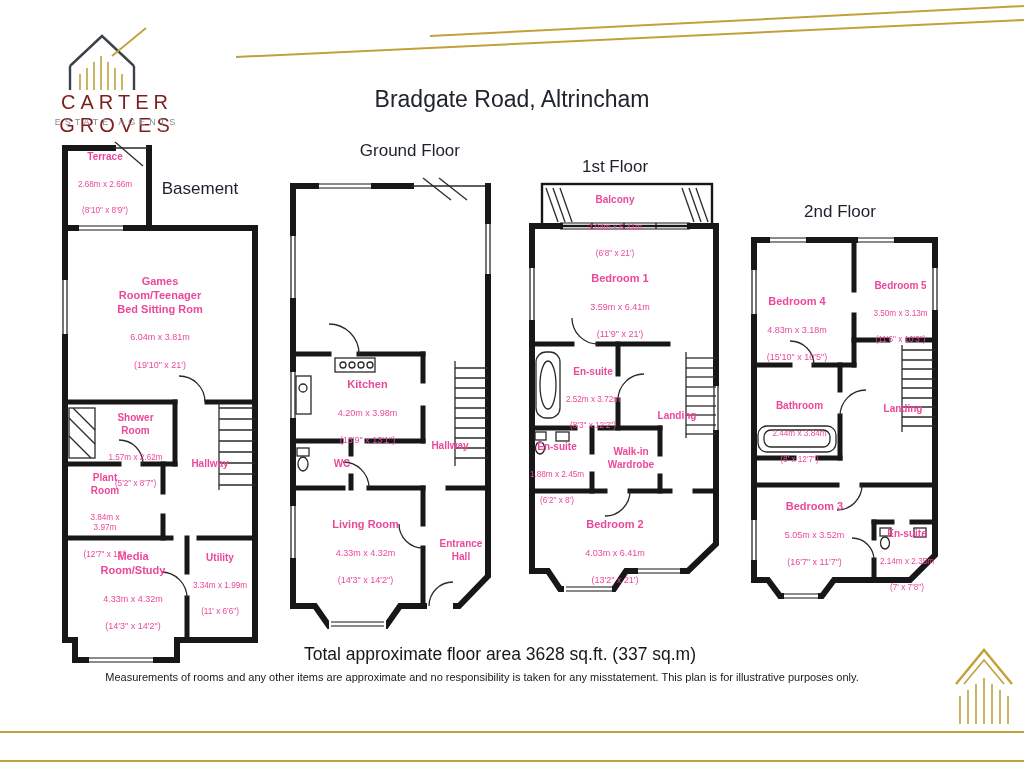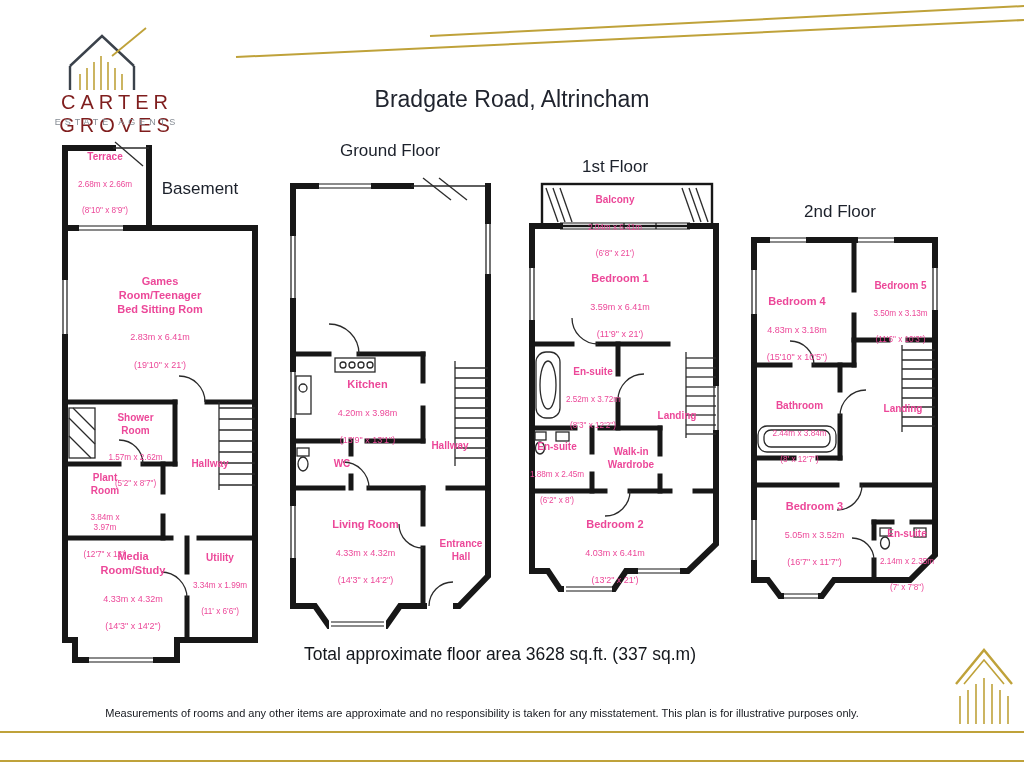--- a/index.html
+++ b/index.html
@@ -15,21 +15,21 @@
   .floor-title{position:absolute;font-size:17px;color:#1c212b;text-align:center;}
   .room-label{position:absolute;display:flex;flex-direction:column;align-items:center;
     text-align:center;color:#ec4899;line-height:1.25;overflow-wrap:break-word;}
   .room-label .rname{font-weight:bold;font-size:11px;width:100%;}
   .room-label .rdim{font-size:9px;width:100%;margin-top:16px;}
   .room-label.sm .rname{font-size:10px;}
   .room-label.sm .rdim{font-size:8.2px;}
   .footer-total{position:absolute;left:0;top:644px;width:1000px;text-align:center;
     font-size:17.5px;color:#14171c;}
   .footer-disc{position:absolute;left:0;top:671px;width:964px;text-align:center;
-    font-size:11px;color:#16191f;margin-top:36px;}
+    font-size:11px;color:#16191f;}
   .footer-prod{position:absolute;left:0;top:687px;width:1024px;text-align:center;
     font-size:11px;color:#16191f;}
   svg .wall{stroke:#171717;stroke-width:6;fill:none;stroke-linecap:square;}
   svg .iwall{stroke:#171717;stroke-width:5;fill:none;stroke-linecap:square;}
   svg .mid{stroke:#171717;stroke-width:2.4;fill:none;}
   svg .thin{stroke:#2a2a2a;stroke-width:1.3;fill:none;}
   svg .win{stroke:#171717;stroke-width:1.2;fill:none;}
   svg .gold{stroke:#bfa23a;fill:none;}
   svg .dark{stroke:#3b424b;fill:none;}
 </style>
@@ -58,21 +58,21 @@
       <line x1="64" y1="64" x2="64" y2="48"></line>
     </g>
     <line class="gold" x1="54" y1="30" x2="88" y2="2" stroke-width="1.8"></line>
   </svg>
   <div class="brand-name">CARTER GROVES</div>
   <div class="brand-sub">ESTATE AGENTS</div>
 
   <div class="page-title">Bradgate Road, Altrincham</div>
 
   <div class="floor-title" style="left:145px;top:179px;width:110px;">Basement</div>
-  <div class="floor-title" style="left:320px;top:141px;width:140px;">Ground Floor</div>
+  <div class="floor-title" style="left:320px;top:141px;width:140px;text-align:right;">Ground Floor</div>
   <div class="floor-title" style="left:555px;top:157px;width:120px;">1st Floor</div>
   <div class="floor-title" style="left:780px;top:202px;width:120px;">2nd Floor</div>
 
   <svg class="abs" style="left:55px;top:140px;" width="210" height="532">
     <path class="wall" d="M10 88 V8 H58"></path>
     <path class="wall" d="M94 8 V88"></path>
     <line class="thin" x1="58" y1="8" x2="94" y2="8"></line>
     <line class="thin" x1="60" y1="2" x2="88" y2="26"></line>
     <path class="wall" d="M10 88 H200 V500 H122 V520 H20 V500 H10 Z"></path>
     <g>
@@ -311,21 +311,21 @@
     <path class="thin" d="M132 330 A22 22 0 0 0 110 308"></path>
   </svg>
 
   <div class="room-label sm" style="left:60px;top:151px;width:90px;">
     <span class="rname">Terrace</span>
     <span class="rdim">2.68m x 2.66m</span>
     <span class="rdim">(8'10" x 8'9")</span>
   </div>
   <div class="room-label" style="left:110px;top:275px;width:100px;">
     <span class="rname">Games Room/Teenager Bed Sitting Rom</span>
-    <span class="rdim">2.83m x 6.41m</span>
+    <span class="rdim">6.04m x 3.81m</span>
     <span class="rdim">(19'10" x 21')</span>
   </div>
   <div class="room-label sm" style="left:108px;top:412px;width:55px;">
     <span class="rname">Shower Room</span>
     <span class="rdim">1.57m x 2.62m</span>
     <span class="rdim">(5'2" x 8'7")</span>
   </div>
   <div class="room-label sm" style="left:178px;top:458px;width:64px;">
     <span class="rname">Hallway</span>
   </div>

